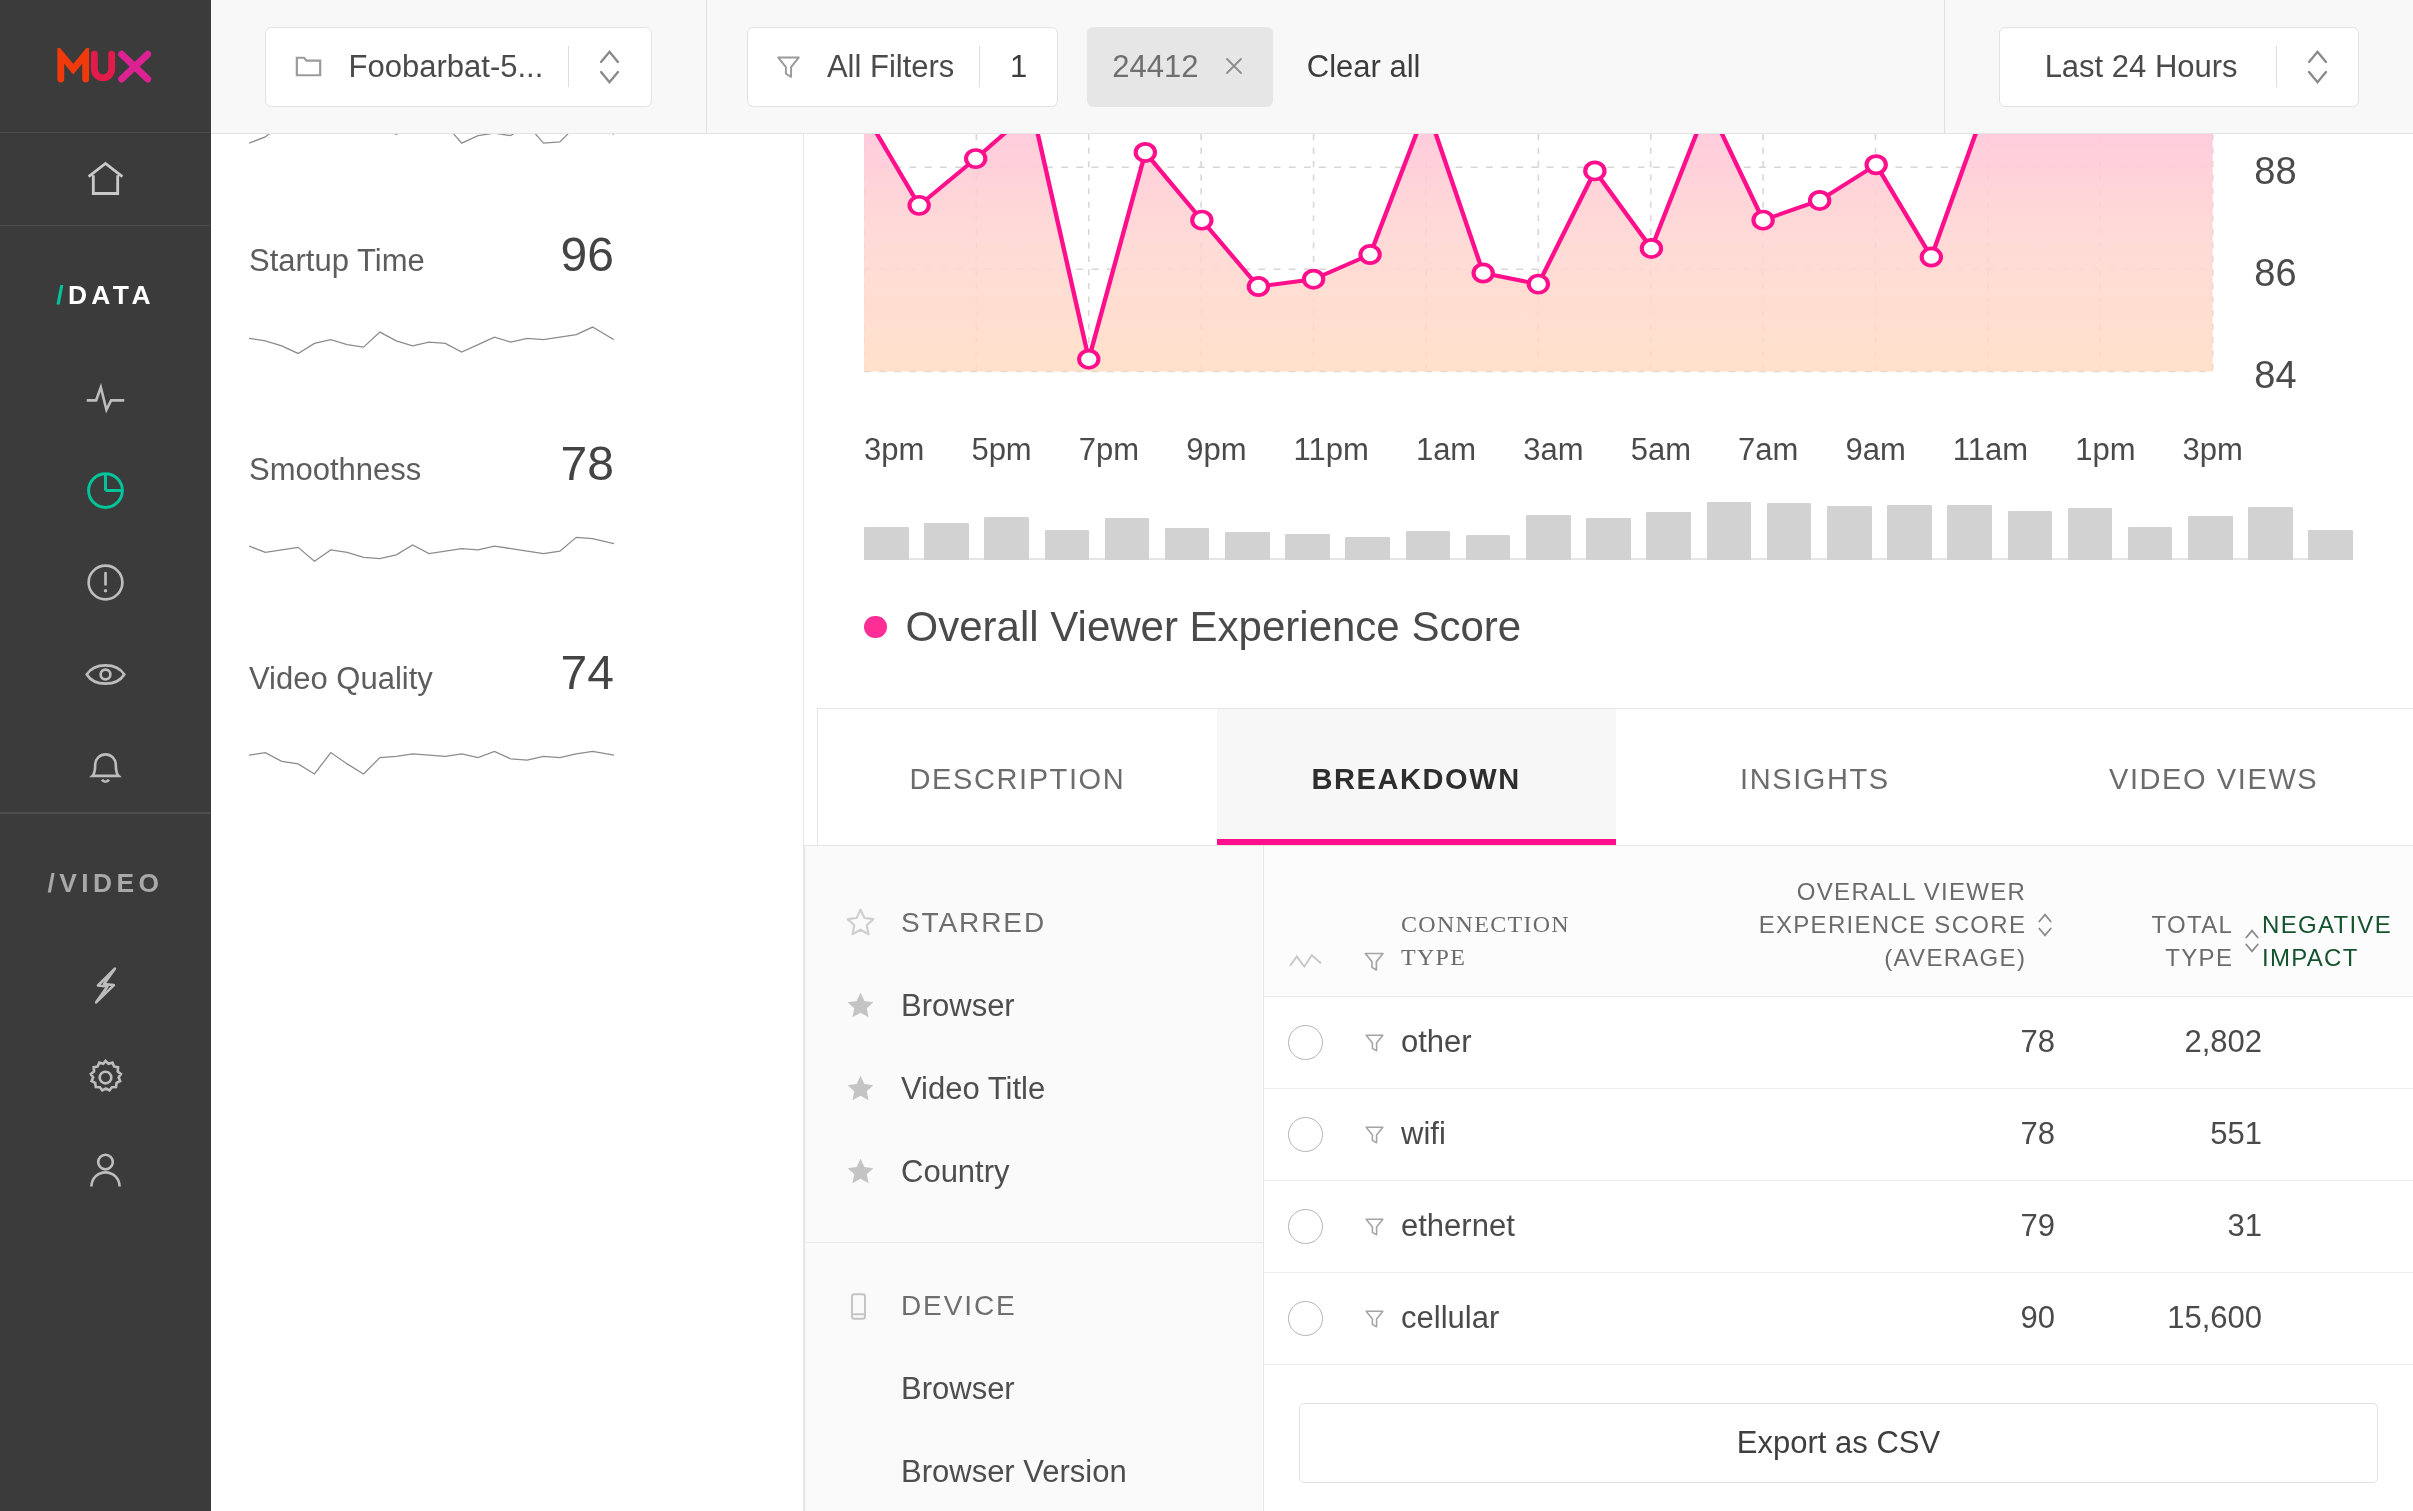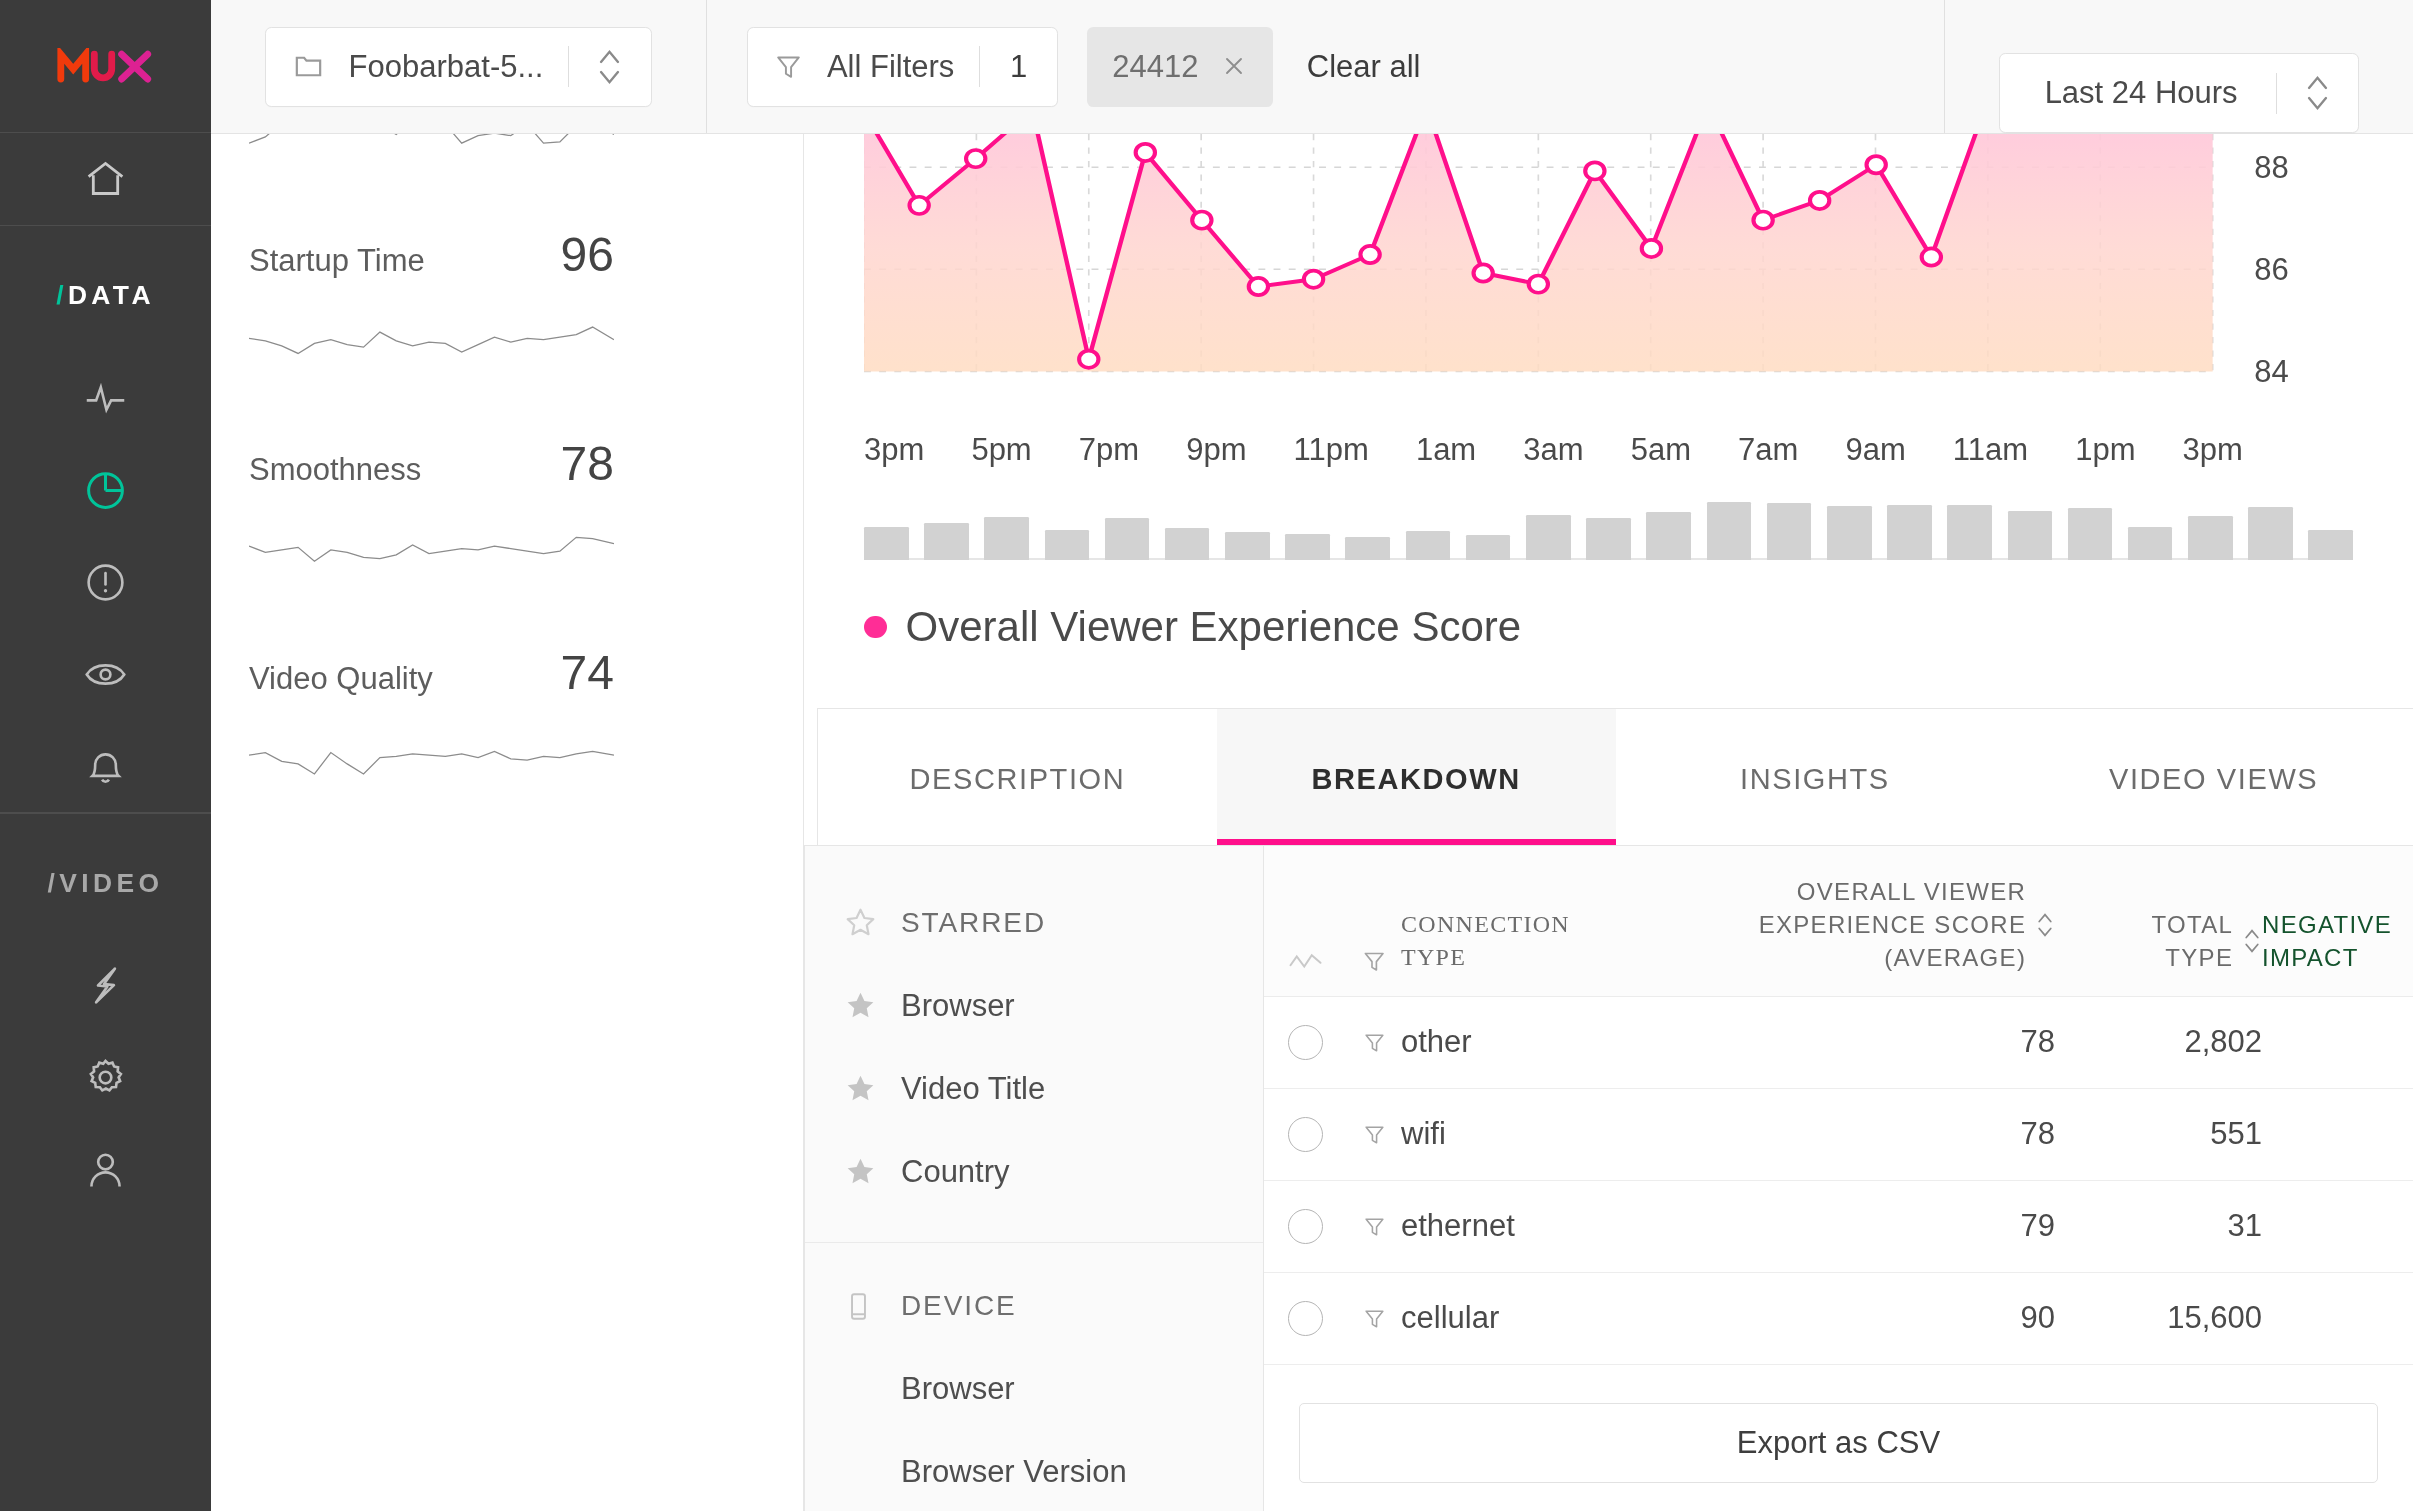--- a/index.html
+++ b/index.html
@@ -104,21 +104,21 @@
   
   .content-col { flex: 1 1 auto; display:flex; flex-direction: column; min-width: 0; background:#fff; }
 
   
   .chart-panel { padding: 0 0 0 0; position: relative; }
   .chart-area { position: relative; height: 283px; margin-left: 60px; margin-right: 170px; }
   .chart-svg { display:block; width: 100%; height: 100%; }
   .y-labels {
     position: absolute; right: -126px; top: 0; height: 100%; width: 126px;
   }
-  .y-lab { position: absolute; font-size: 31px; color: #4b4b4b; left: 11.3px; }
+  .y-lab { position: absolute; font-size: 38px; color: #4b4b4b; left: 11.3px; }
   .x-axis {
     display: flex; margin-left: 60px; margin-right: 170px;
     justify-content: space-between; padding-top: 15px;
   }
   .x-lab { font-size: 31px; color: #4a4a4a; }
   .volume-strip { margin: 34px 60px 0 60px; height: 58px; position: relative; }
   .vbar { position: absolute; bottom: 0; background: #d2d2d2; border-radius: 1.3px 1.3px 0 0; }
   .vbase { position:absolute; bottom:0; left:0; right:0; height:1.9px; background:#e6e6e6; }
   .legend { display: flex; align-items: center; margin: 43px 0 0 60px; }
   .legend-dot { width: 22.6px; height: 22.6px; border-radius: 50%; background: #ff2d96; margin-right: 19px; }
@@ -340,21 +340,21 @@
               <path d="M6 6 L18 18 M18 6 L6 18"></path>
             </svg>
           </span>
         </div>
 
         <span class="clear-all">Clear all</span>
       </div>
 
       <div class="tb-div"></div>
 
-      <div class="tb-seg" style="padding:0 54px;align-items:flex-end;">
+      <div class="tb-seg" style="padding:0 54px;">
         <div class="control">
           <div class="ctl-body" style="padding-left:45px;padding-right:38px;">
             <span class="ctl-text">Last 24 Hours</span>
           </div>
           <div class="ctl-sep"></div>
           <div class="stepper">
             <svg width="29" height="44" viewBox="0 0 16 26" fill="none" stroke="#8a8a8a" stroke-width="1.4" stroke-linecap="round">
               <path d="M3 10 L8 4 L13 10 M3 16 L8 22 L13 16"></path>
             </svg>
           </div>

